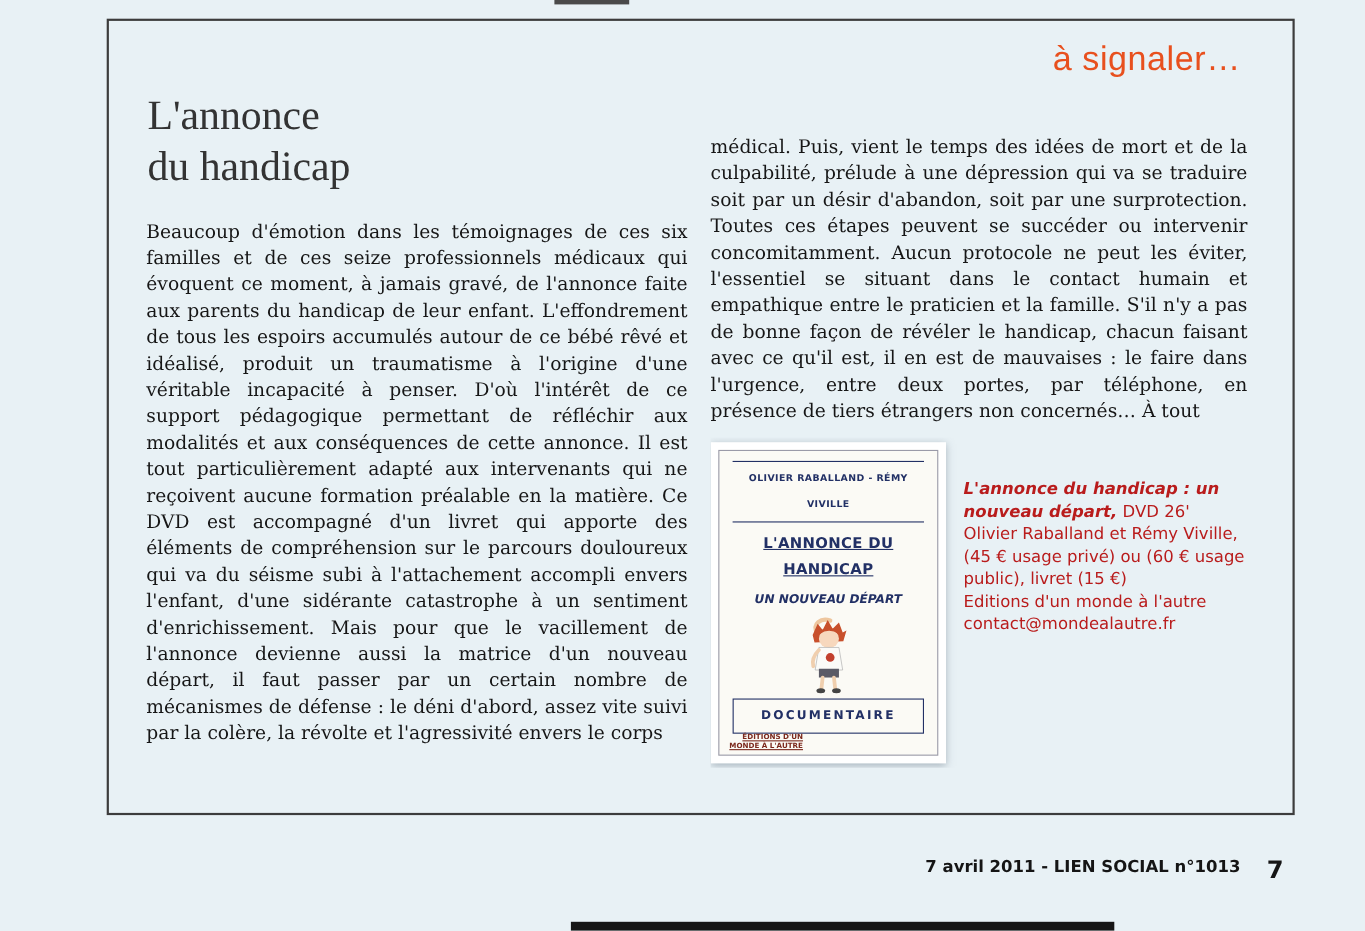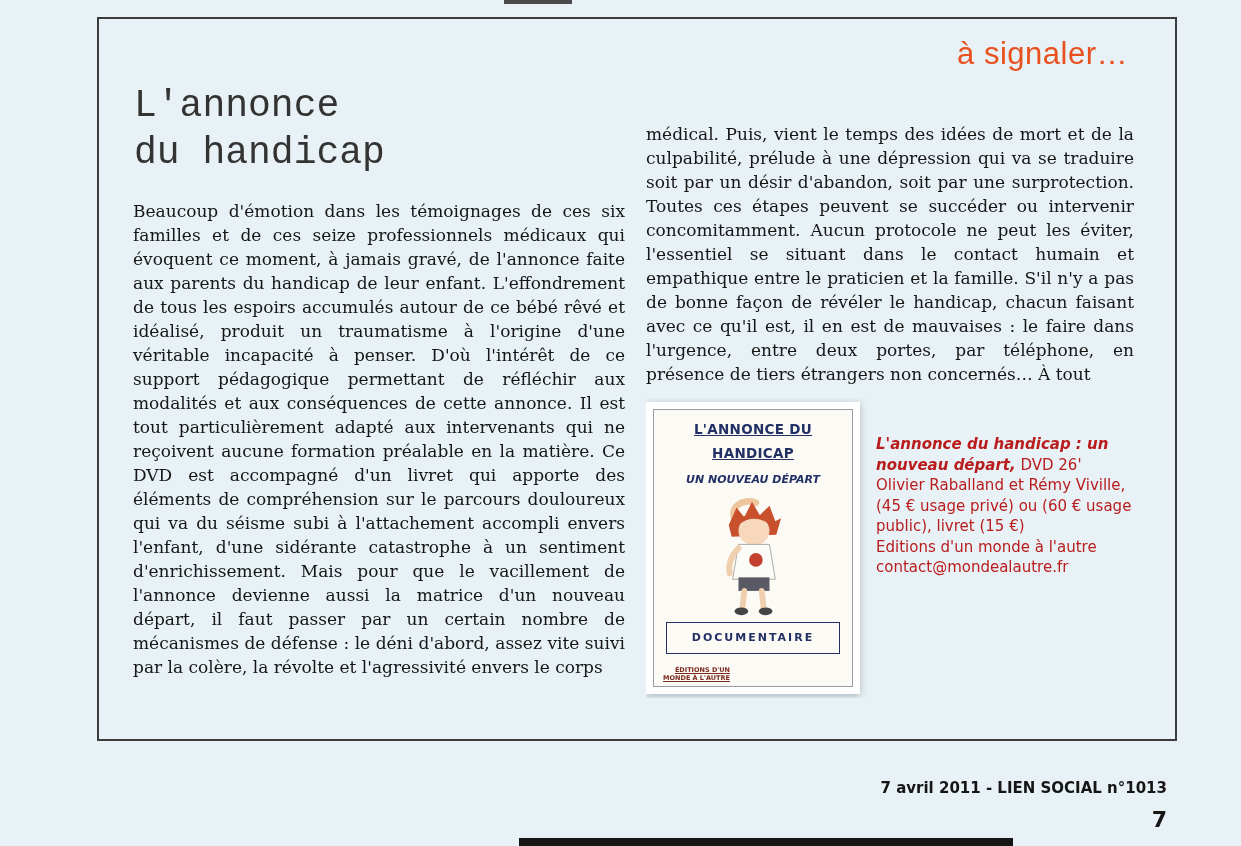--- a/index.html
+++ b/index.html
@@ -19,21 +19,21 @@
   .signaler {
     position:absolute; top:36px; left:0; right:113px;
     text-align:right;
     font-family:Liberation Sans, sans-serif;
     font-size:31px;
     color:#e8501e;
     letter-spacing:0.5px;
   }
   .title {
     position:absolute; left:134px; top:82px;
-    font-family:Liberation Mono, monospace;
+    font-family:Liberation Serif, serif;
     font-size:38px; line-height:47px;
     color:#333333;
   }
   .col-left {
     position:absolute; left:133px; top:199px; width:492px;
     font-size:17px; line-height:24px;
     text-align:justify;
   }
   .col-right {
     position:absolute; left:646px; top:122px; width:488px;
@@ -87,21 +87,21 @@
     font-family:"DejaVu Sans", sans-serif;
     font-size:15px; line-height:20.5px;
     color:#b91c1c;
     text-align:left;
   }
   .caption .cap-title { font-weight:bold; font-style:italic; }
   .footer {
     position:absolute; top:779px; right:74px;
     font-family:"DejaVu Sans", sans-serif;
     font-size:15px; font-weight:bold; color:#151515;
-    display:flex; align-items:flex-end; gap:10px;flex-direction:column;
+    display:flex; align-items:flex-start; gap:24px;
   }
   .footer .pagenum { font-size:22px; }
   .artifact-bottom {
     position:absolute; left:519px; top:838px;
     width:494px; height:8px; background:#161616;
   }
   .artifact-top {
     position:absolute; left:504px; top:0;
     width:68px; height:4px; background:#4a4a4a;
   }
@@ -119,20 +119,21 @@
 </div>
 
 <div class="col-left">Beaucoup d'émotion dans les témoignages de ces six familles et de ces seize professionnels médicaux qui évoquent ce moment, à jamais gravé, de l'annonce faite aux parents du handicap de leur enfant. L'effondrement de tous les espoirs accumulés autour de ce bébé rêvé et idéalisé, produit un traumatisme à l'origine d'une véritable incapacité à penser. D'où l'intérêt de ce support pédagogique permettant de réfléchir aux modalités et aux conséquences de cette annonce. Il est tout particulièrement adapté aux intervenants qui ne reçoivent aucune formation préalable en la matière. Ce DVD est accompagné d'un livret qui apporte des éléments de compréhension sur le parcours douloureux qui va du séisme subi à l'attachement accompli envers l'enfant, d'une sidérante catastrophe à un sentiment d'enrichissement. Mais pour que le vacillement de l'annonce devienne aussi la matrice d'un nouveau départ, il faut passer par un certain nombre de mécanismes de défense : le déni d'abord, assez vite suivi par la colère, la révolte et l'agressivité envers le corps</div>
 
 <div class="col-right">
   <div>médical. Puis, vient le temps des idées de mort et de la culpabilité, prélude à une dépression qui va se traduire soit par un désir d'abandon, soit par une surprotection. Toutes ces étapes peuvent se succéder ou intervenir concomitamment. Aucun protocole ne peut les éviter, l'essentiel se situant dans le contact humain et empathique entre le praticien et la famille. S'il n'y a pas de bonne façon de révéler le handicap, chacun faisant avec ce qu'il est, il en est de mauvaises : le faire dans l'urgence, entre deux portes, par téléphone, en présence de tiers étrangers non concernés… À tout</div>
 
   <div class="rc-bottom">
     <div class="dvd-photo">
       <div class="dvd-cover">
+        <div class="dvd-authors">OLIVIER RABALLAND - RÉMY VIVILLE</div>
         <div class="dvd-title">L'ANNONCE DU HANDICAP</div>
         <div class="dvd-subtitle">UN NOUVEAU DÉPART</div>
         <svg class="dvd-illu" viewBox="0 0 110 130" width="110" height="126" aria-hidden="true">
           <path d="M38 30 C28 14, 44 4, 58 9" stroke="#eec69e" stroke-width="7" fill="none" stroke-linecap="round"></path>
           <path d="M30 32 L38 14 L46 24 L54 8 L62 22 L72 12 L78 28 L84 25 L79 42 L33 44 Z" fill="#c8502c"></path>
           <ellipse cx="56" cy="38" rx="16" ry="15" fill="#f7d8bd"></ellipse>
           <path d="M41 31 Q56 20 72 31 L72 26 Q56 16 40 26 Z" fill="#c8502c"></path>
           <path d="M40 52 L72 52 L78 88 L34 88 Z" fill="#fbfbf8" stroke="#a9a9a9"></path>
           <circle cx="58" cy="68" r="7" fill="#c2402e"></circle>
           <path d="M40 56 C32 64, 29 74, 31 82" stroke="#f0cfae" stroke-width="6" fill="none" stroke-linecap="round"></path>

